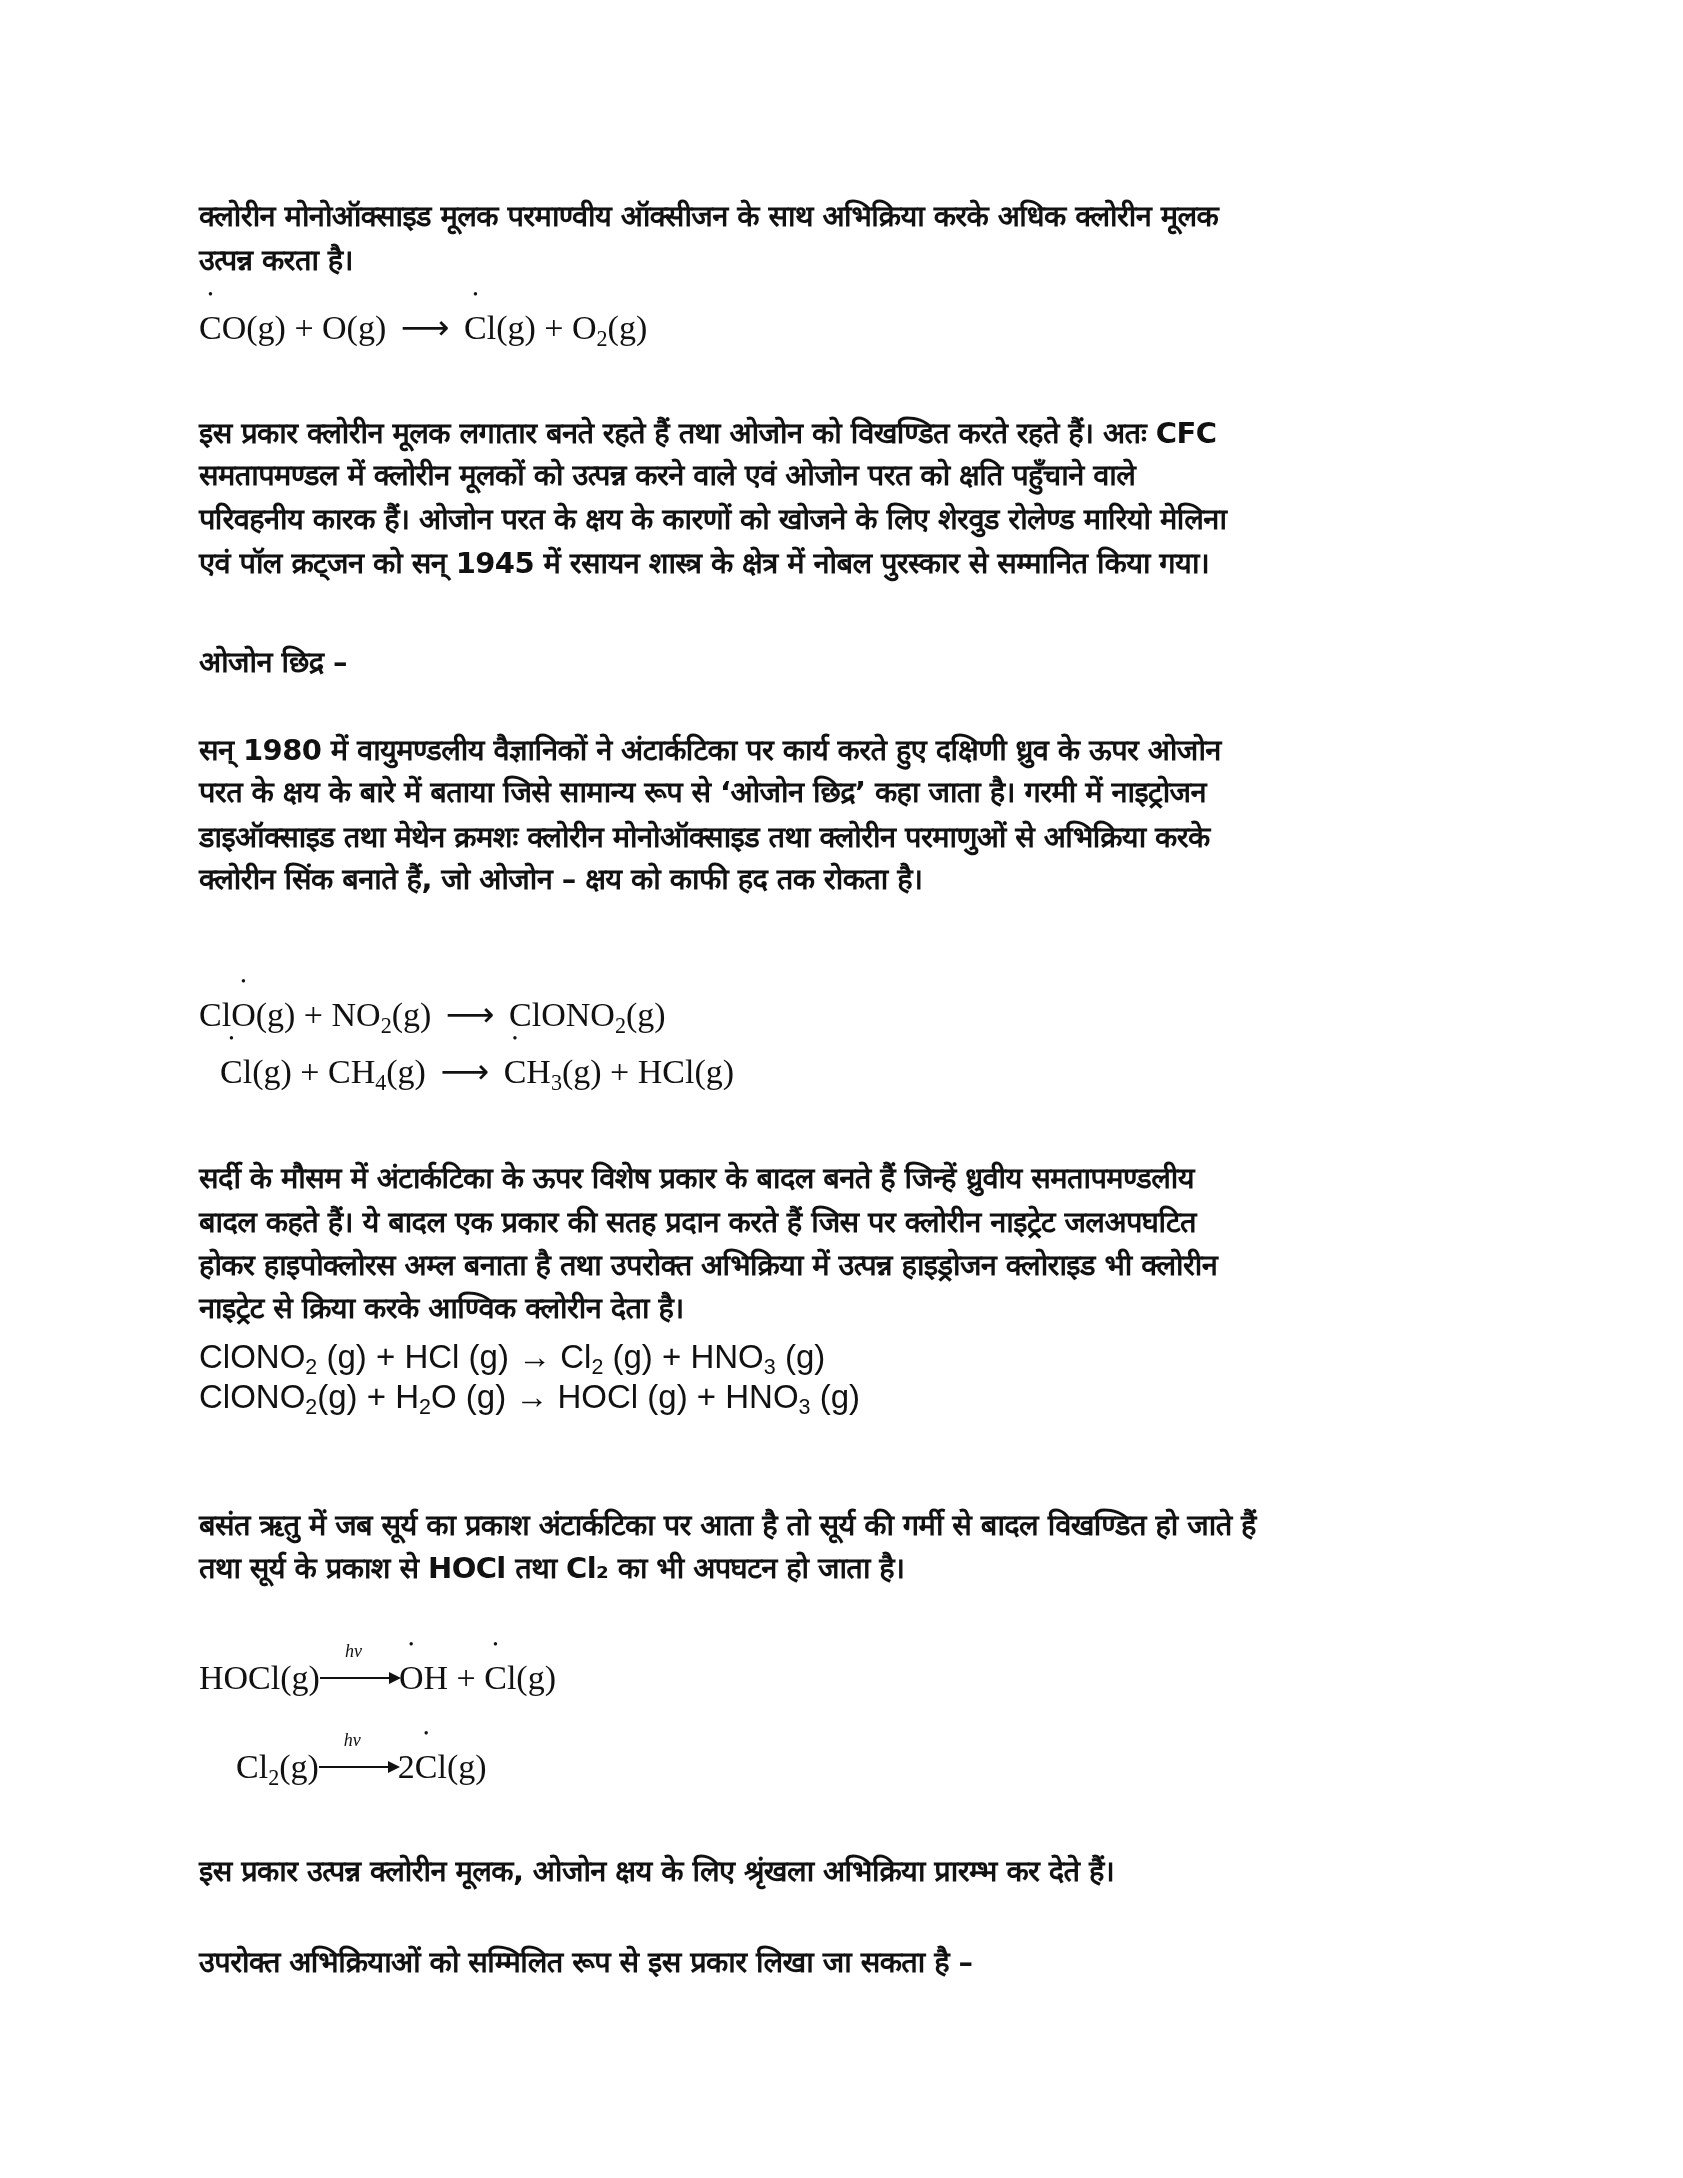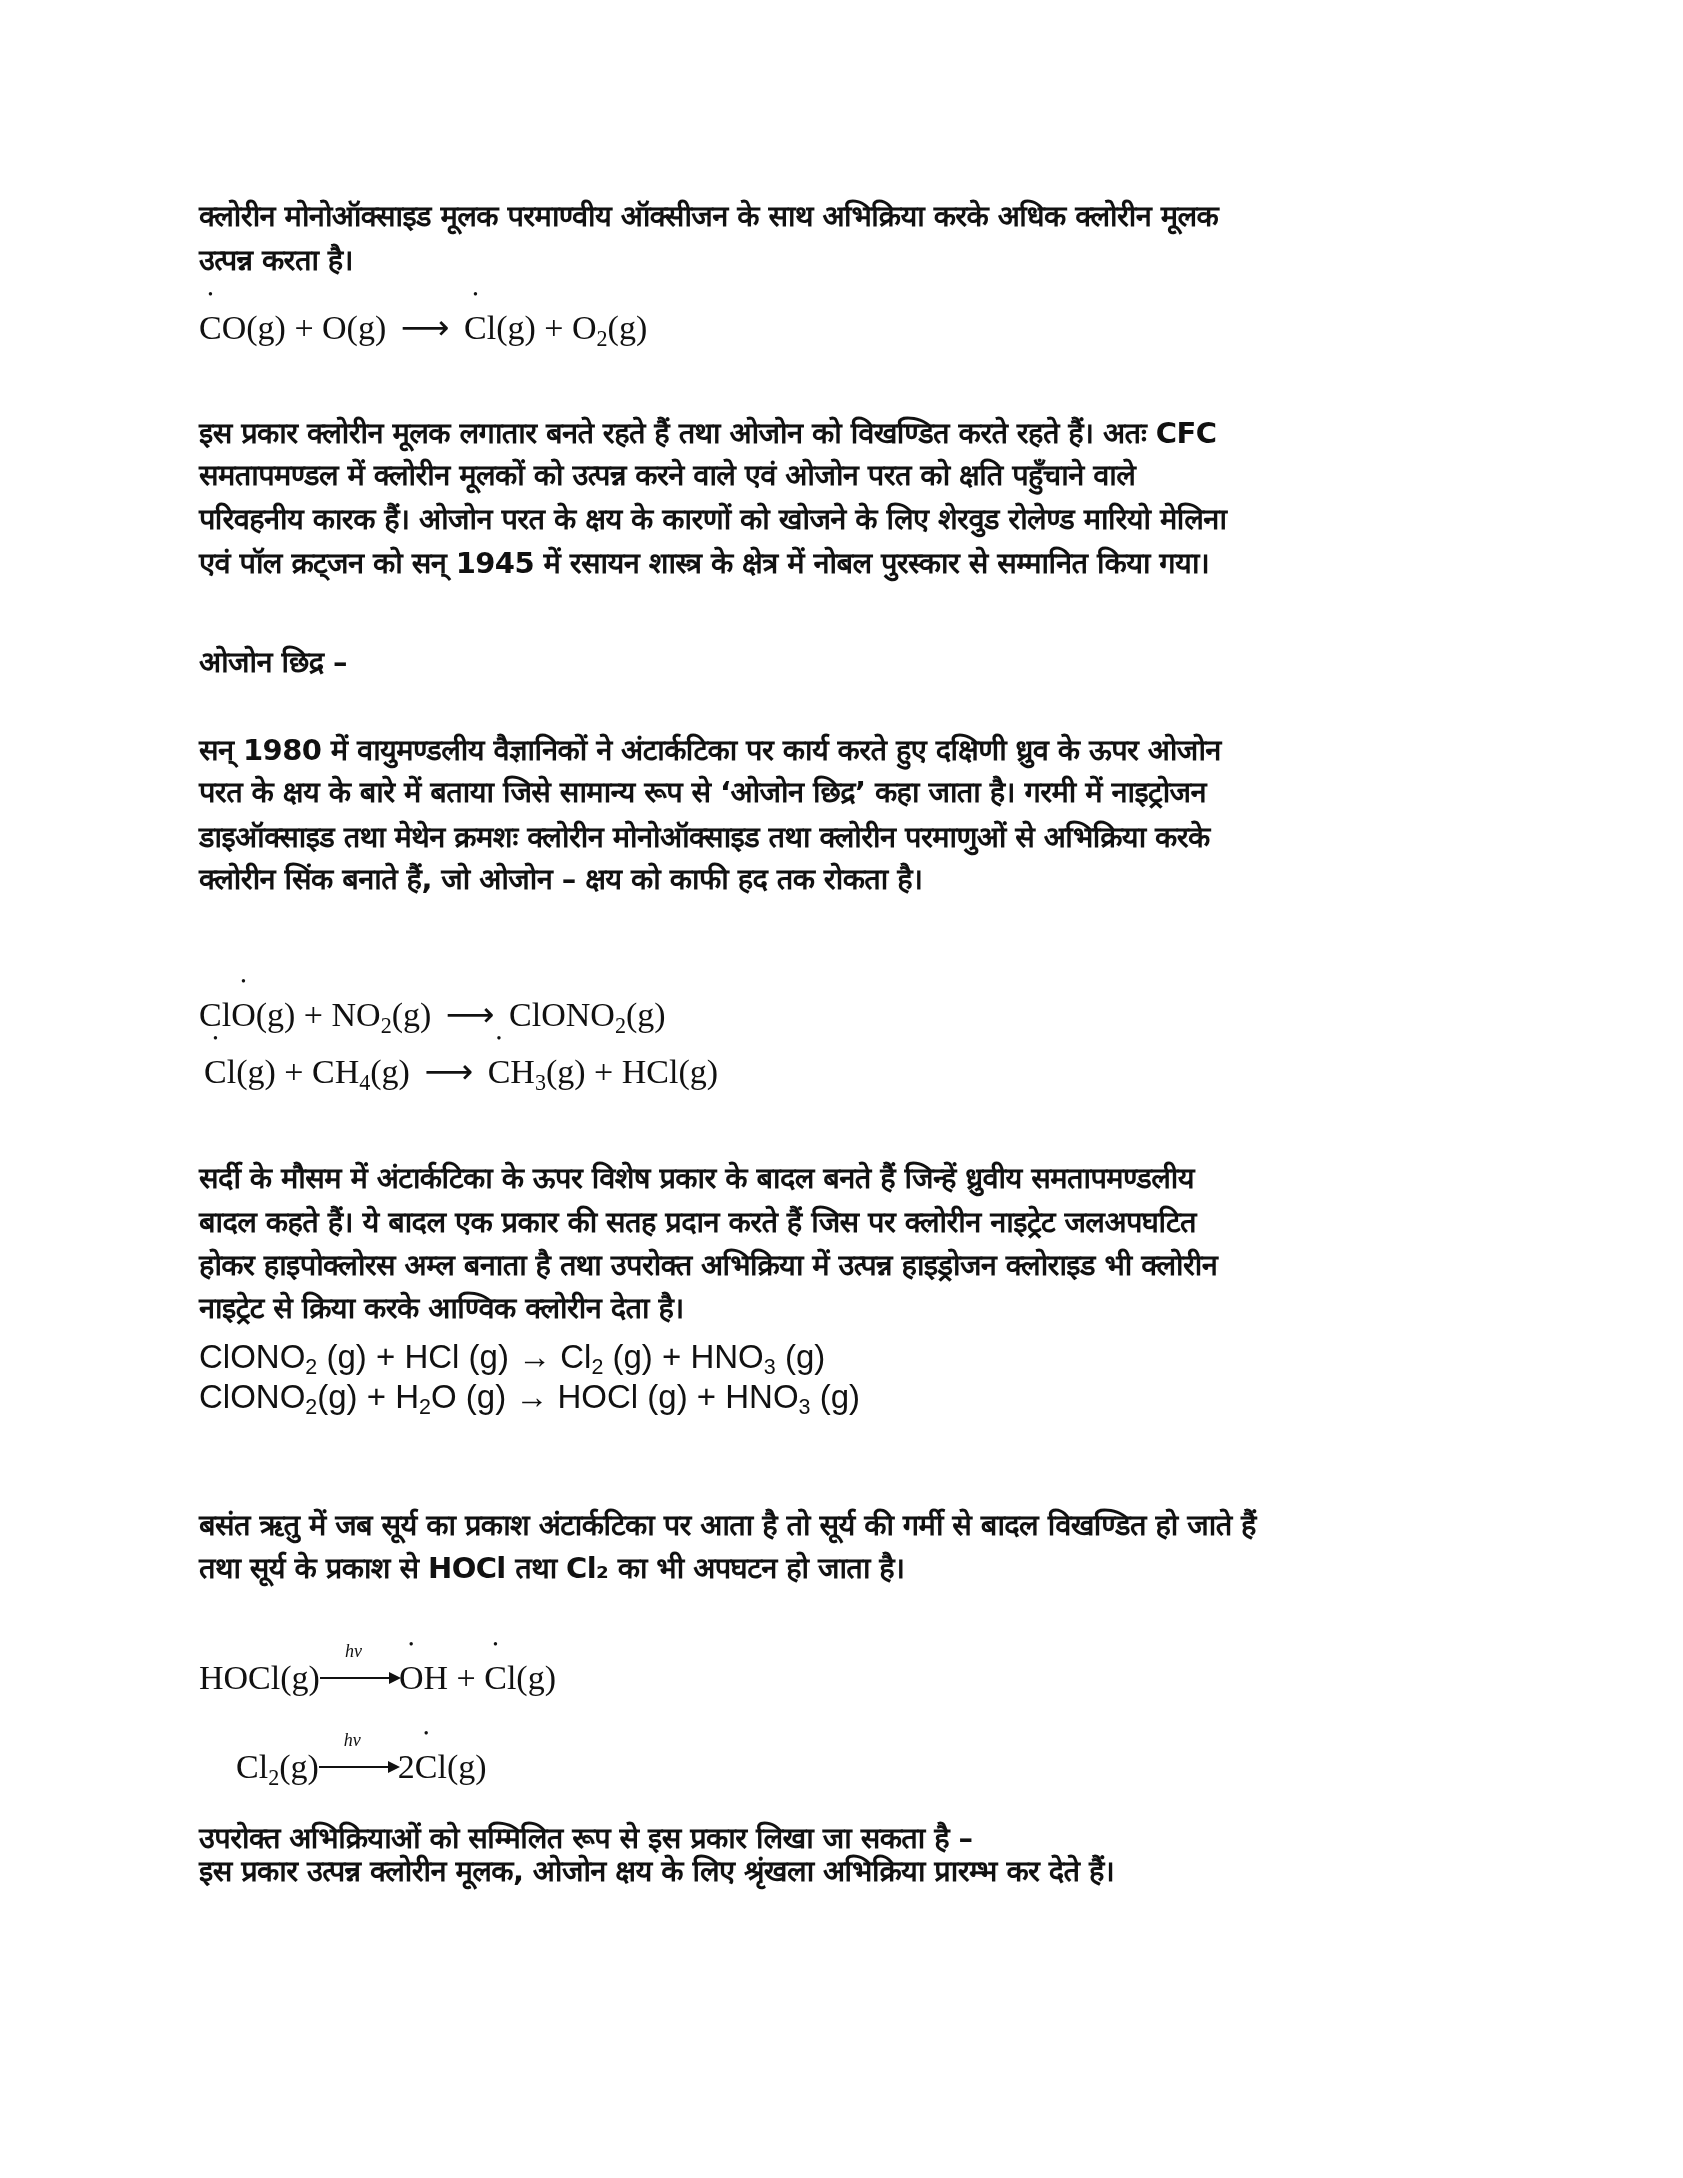--- a/index.html
+++ b/index.html
@@ -45,21 +45,21 @@
 <div class="line" style="top:770px">परत के क्षय के बारे में बताया जिसे सामान्य रूप से ‘ओजोन छिद्र’ कहा जाता है। गरमी में नाइट्रोजन</div>
 <div class="line" style="top:815px">डाइऑक्साइड तथा मेथेन क्रमशः क्लोरीन मोनोऑक्साइड तथा क्लोरीन परमाणुओं से अभिक्रिया करके</div>
 <div class="line" style="top:857px">क्लोरीन सिंक बनाते हैं, जो ओजोन – क्षय को काफी हद तक रोकता है।</div>
 
 <div class="eq" style="left:199px; top:994px">
   <span>Cl</span><span class="dot">O</span><span>(g) + NO</span><sub>2</sub><span>(g)</span>
   <span class="arrow">⟶</span>
   <span>ClONO</span><sub>2</sub><span>(g)</span>
 </div>
 
-<div class="eq" style="left:204px; top:1051px">
+<div class="eq" style="left:220px; top:1051px">
   <span class="dot">C</span><span>l(g) + CH</span><sub>4</sub><span>(g)</span>
   <span class="arrow">⟶</span>
   <span class="dot">C</span><span>H</span><sub>3</sub><span>(g) + HCl(g)</span>
 </div>
 
 <div class="line" style="top:1156px">सर्दी के मौसम में अंटार्कटिका के ऊपर विशेष प्रकार के बादल बनते हैं जिन्हें ध्रुवीय समतापमण्डलीय</div>
 <div class="line" style="top:1200px">बादल कहते हैं। ये बादल एक प्रकार की सतह प्रदान करते हैं जिस पर क्लोरीन नाइट्रेट जलअपघटित</div>
 <div class="line" style="top:1243px">होकर हाइपोक्लोरस अम्ल बनाता है तथा उपरोक्त अभिक्रिया में उत्पन्न हाइड्रोजन क्लोराइड भी क्लोरीन</div>
 <div class="line" style="top:1286px">नाइट्रेट से क्रिया करके आण्विक क्लोरीन देता है।</div>
 
@@ -75,14 +75,14 @@
 
 <div class="eq" style="left:199px; top:1659px">
   <span>HOCl(g)</span><span class="hv"><span class="lbl">hv</span><span class="ar"></span></span><span class="dot">O</span><span>H + </span><span class="dot">C</span><span>l(g)</span>
 </div>
 
 <div class="eq" style="left:236px; top:1748px">
   <span>Cl</span><sub>2</sub><span>(g)</span><span class="hv"><span class="lbl">hv</span><span class="ar"></span></span><span>2</span><span class="dot">C</span><span>l(g)</span>
 </div>
 
 <div class="line" style="top:1849px">इस प्रकार उत्पन्न क्लोरीन मूलक, ओजोन क्षय के लिए श्रृंखला अभिक्रिया प्रारम्भ कर देते हैं।</div>
-<div class="line" style="top:1816px">उपरोक्त अभिक्रियाओं को सम्मिलित रूप से इस प्रकार लिखा जा सकता है –</div>
+<div class="line" style="top:1940px">उपरोक्त अभिक्रियाओं को सम्मिलित रूप से इस प्रकार लिखा जा सकता है –</div>
 
 
 </body></html>

